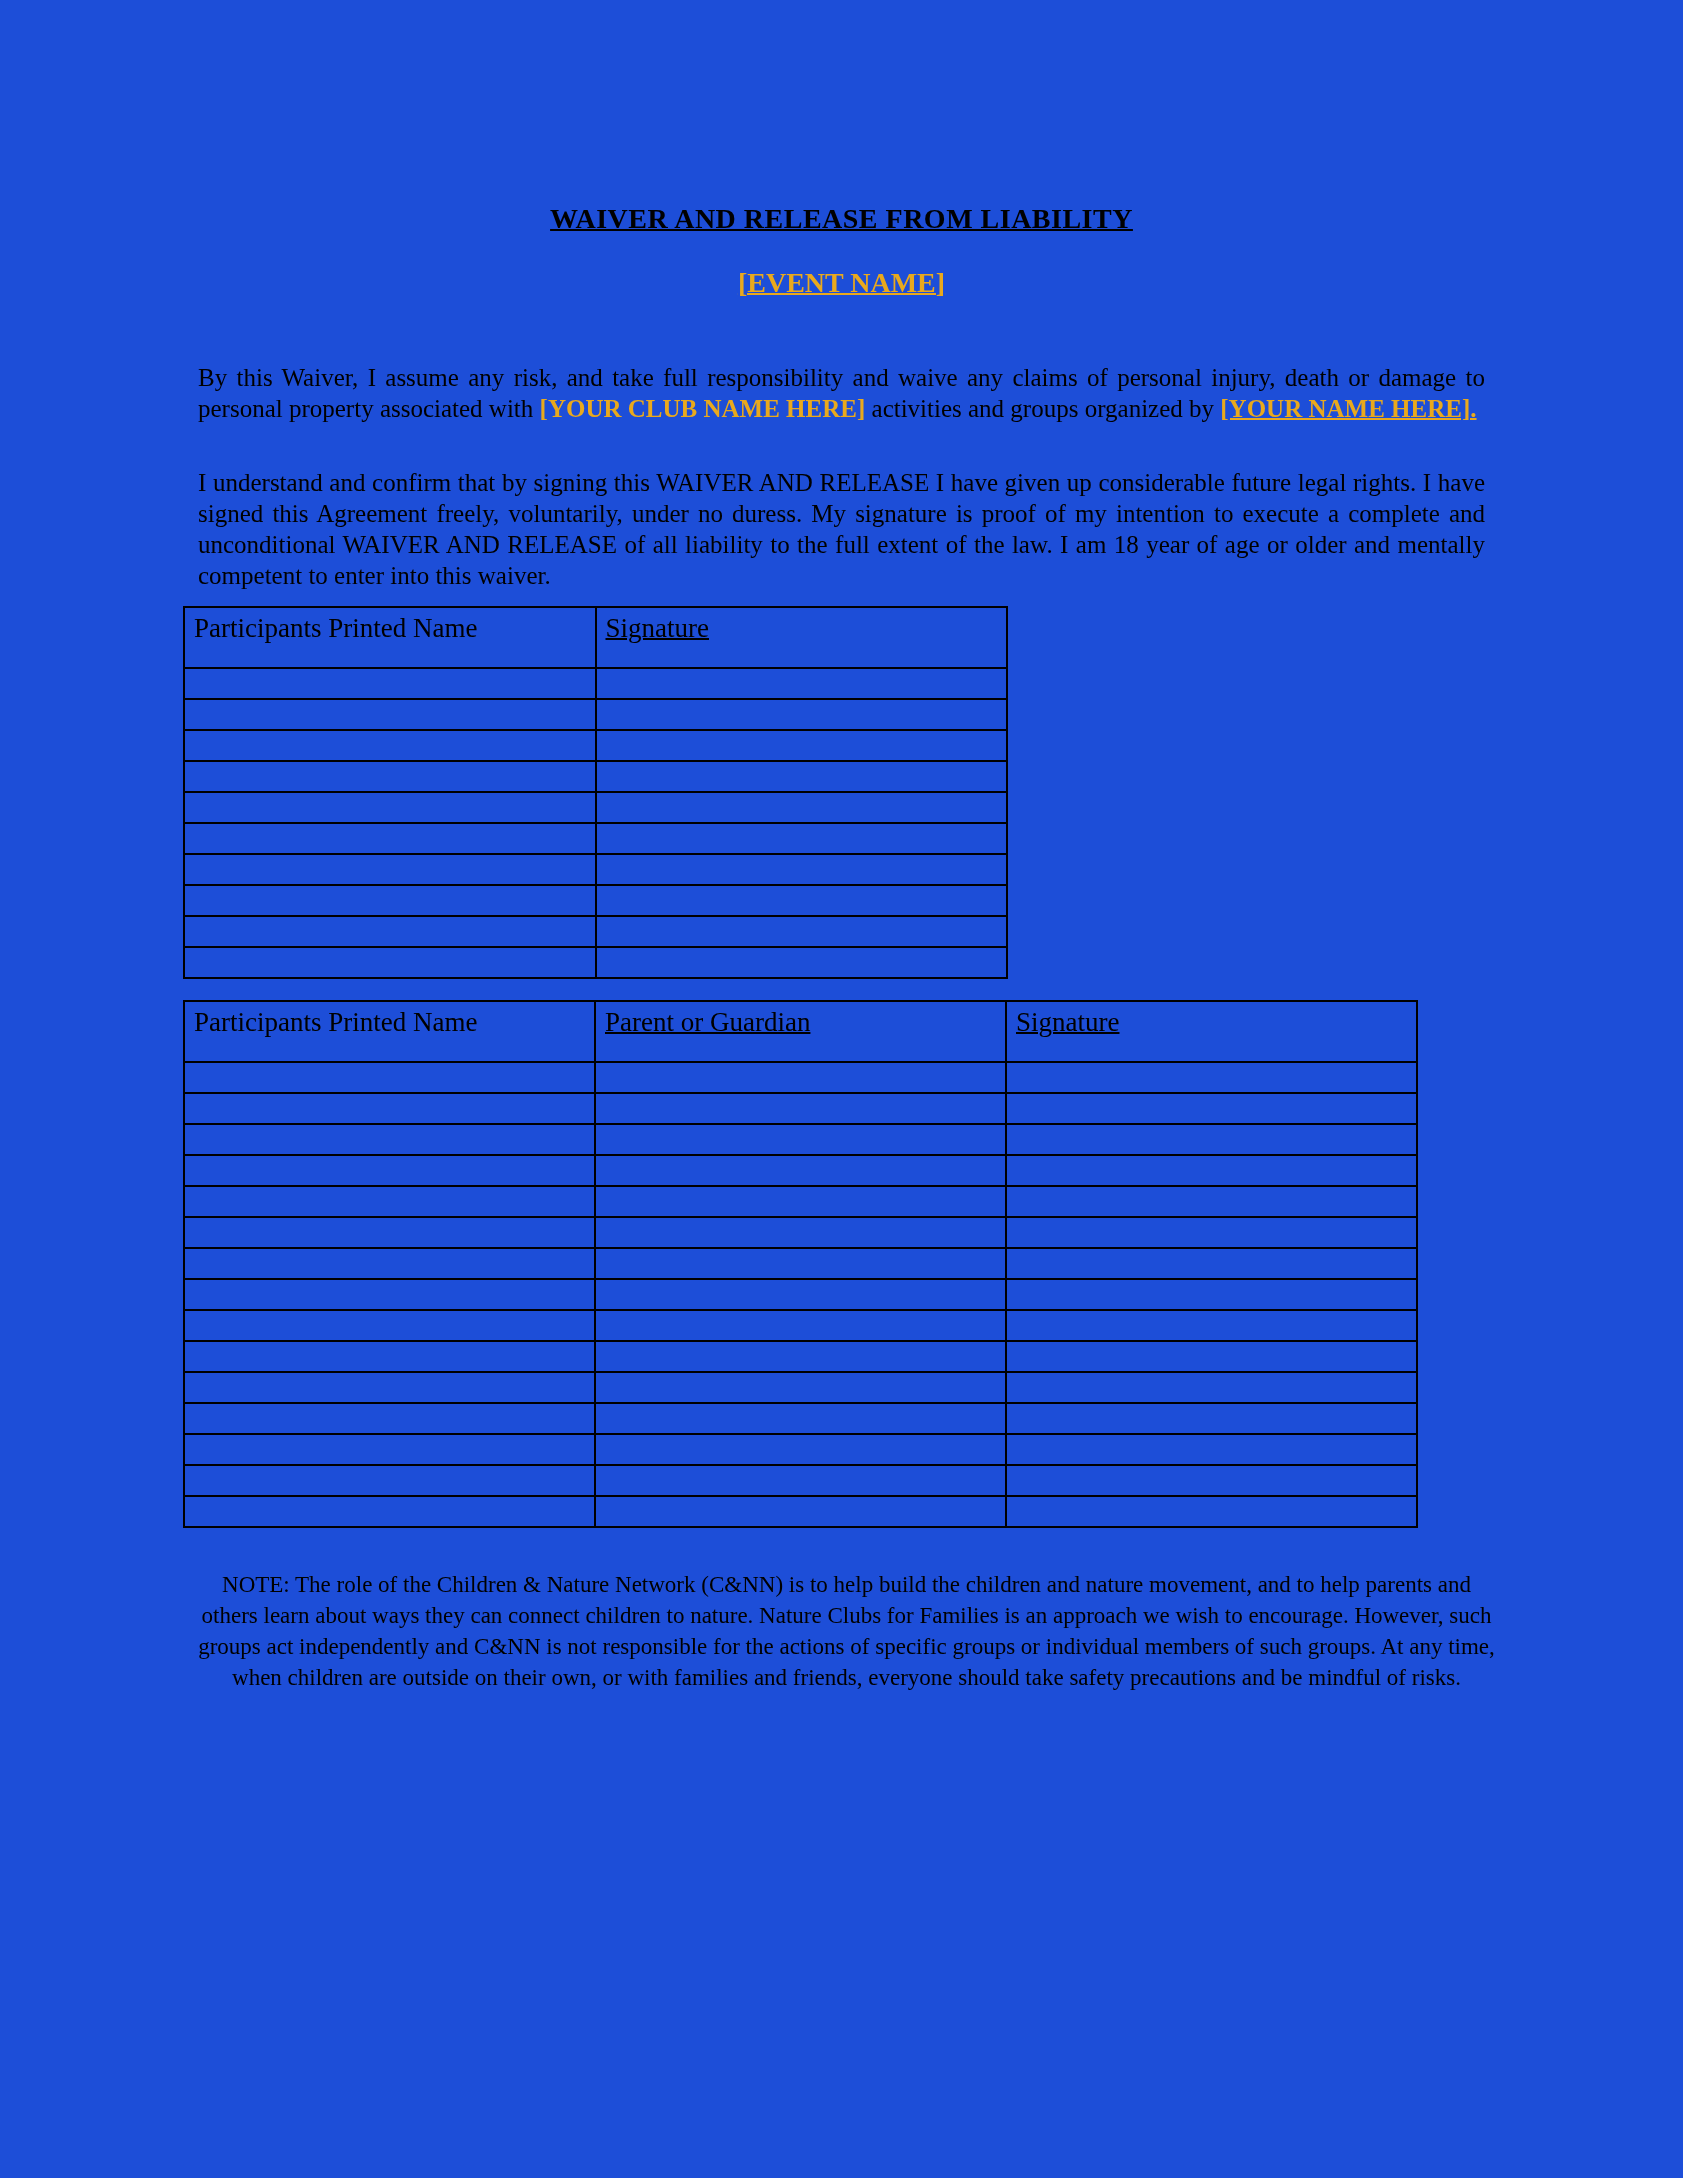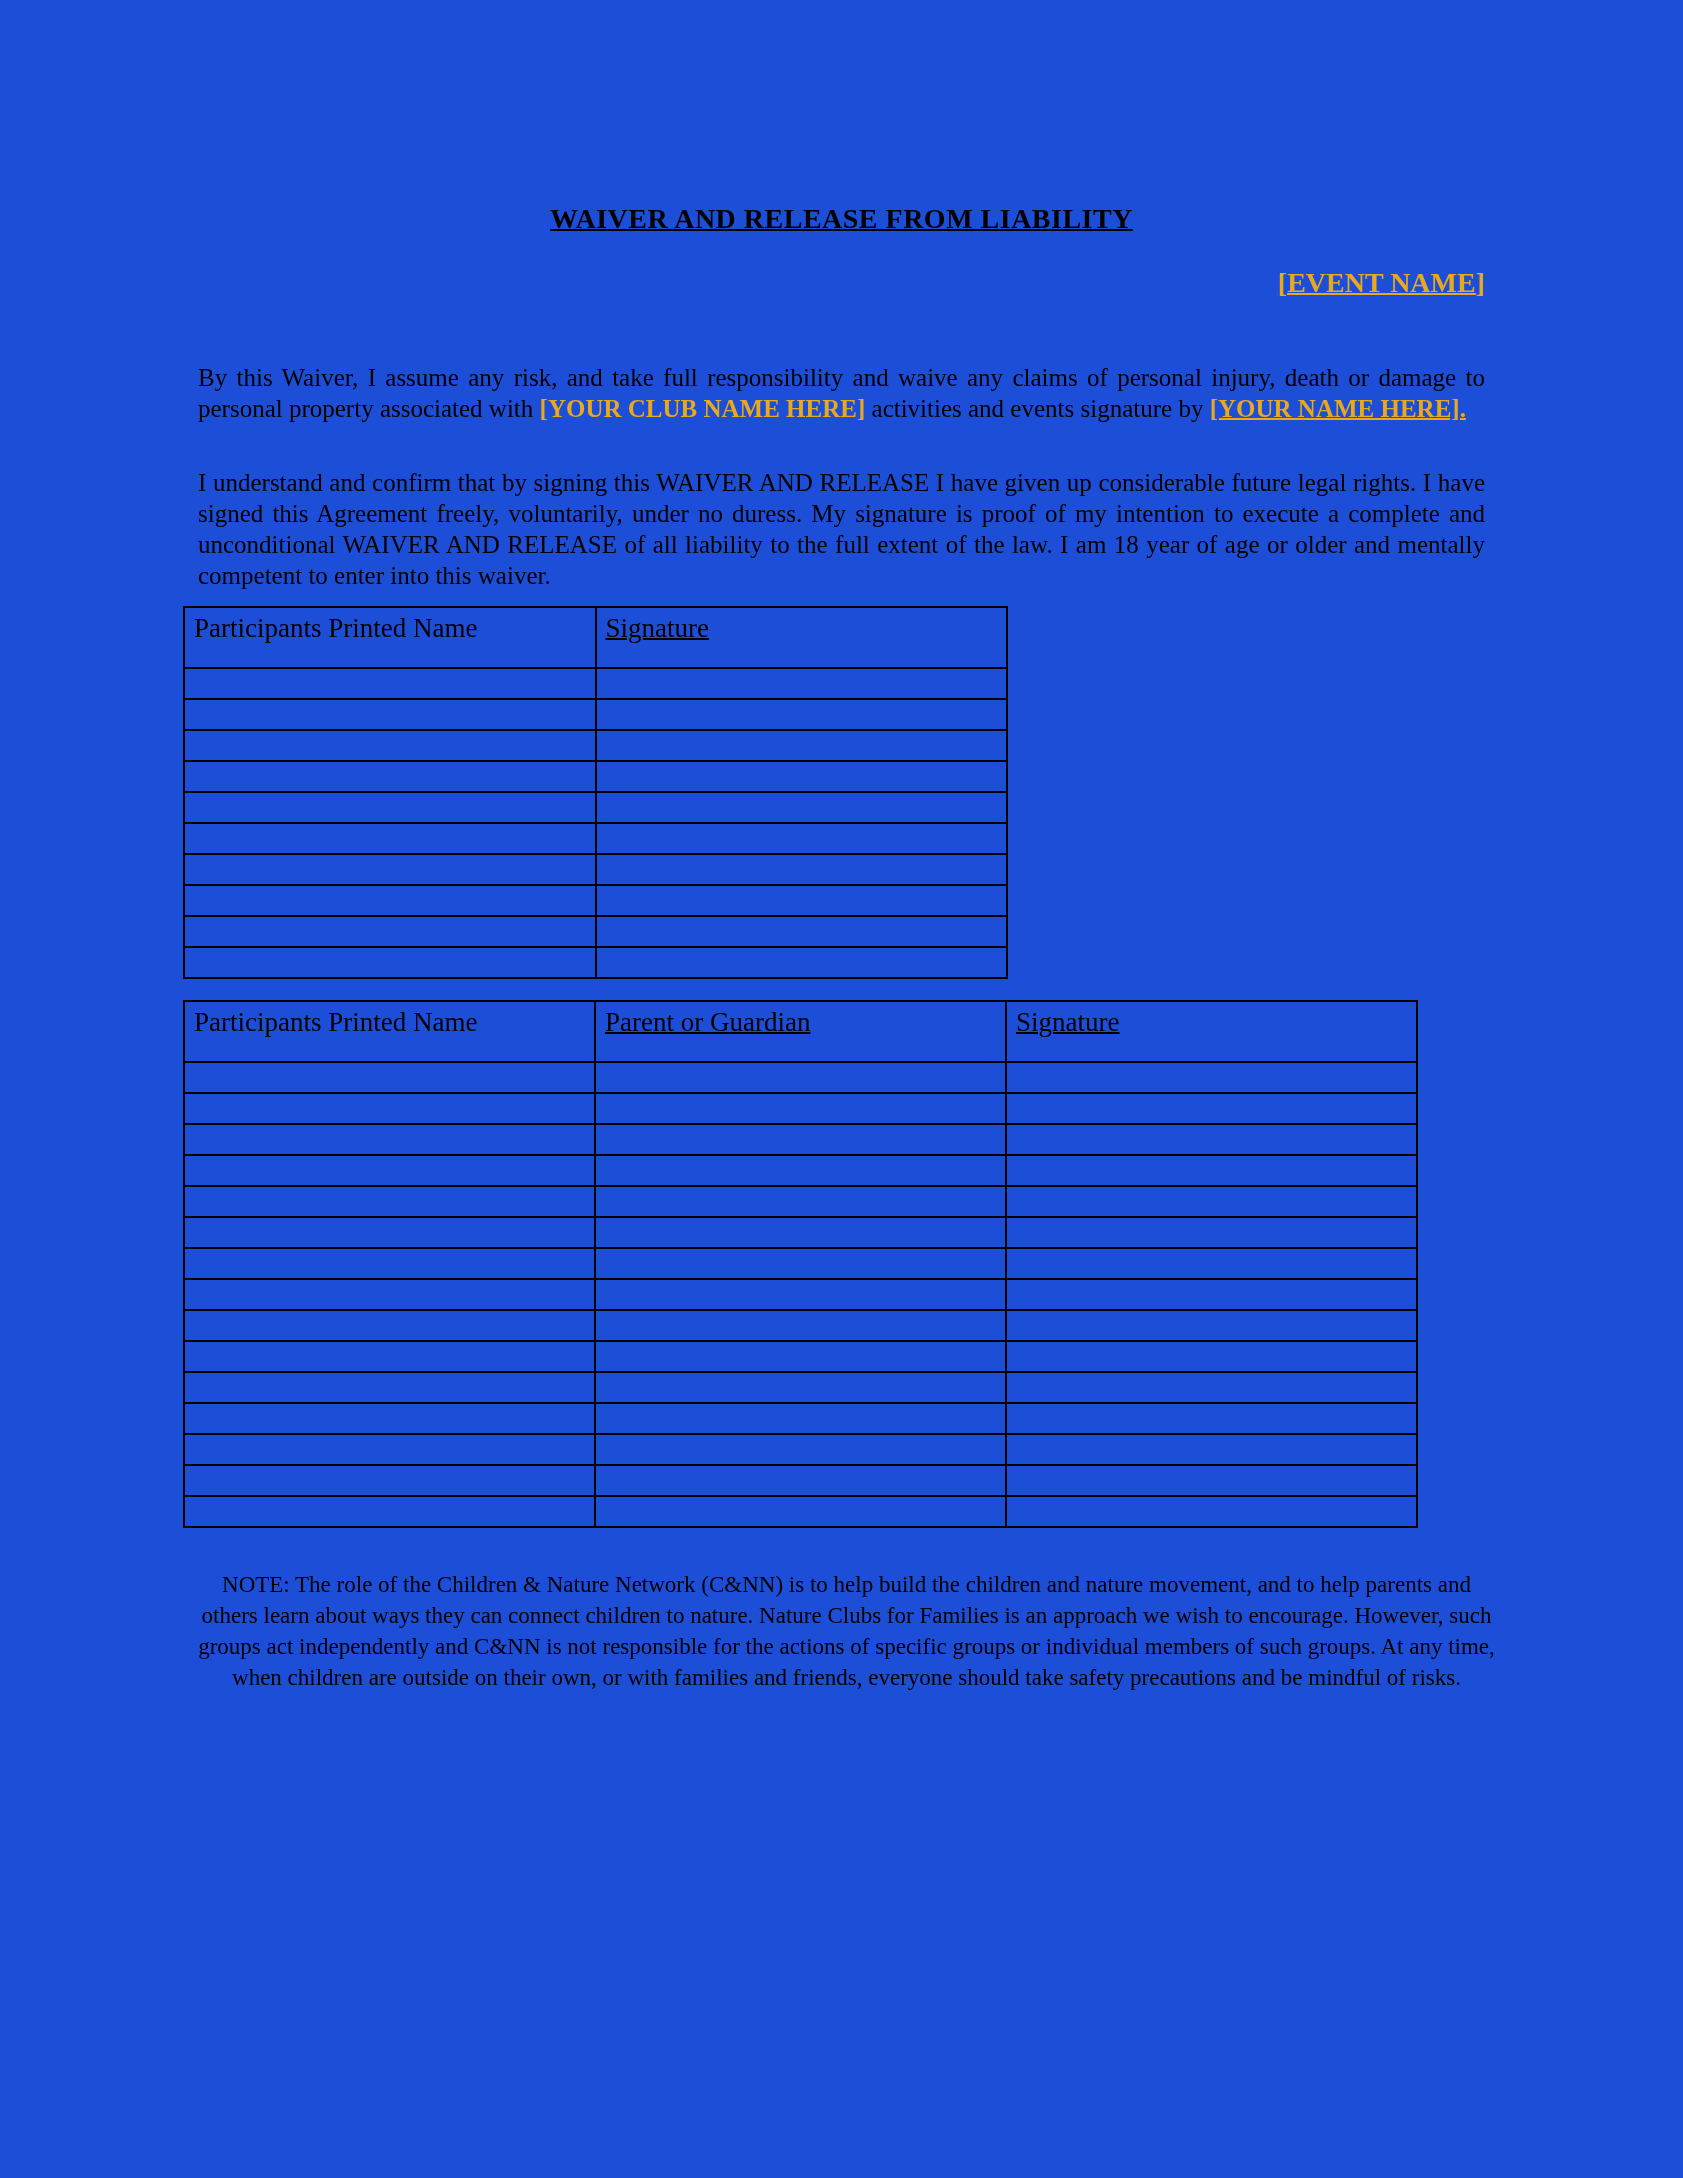--- a/index.html
+++ b/index.html
@@ -24,21 +24,21 @@
   .doc-title {
     text-align: center;
     font-size: 28px;
     font-weight: bold;
     line-height: 36px;
     text-decoration: underline;
     text-decoration-thickness: 2px;
     letter-spacing: 0.5px;
   }
   .event-line {
-    text-align: right;
+    text-align: center;
     font-size: 28px;
     font-weight: bold;
     line-height: 36px;
     color: var(--gold, #E9A91D);
     text-decoration: underline;
     text-decoration-thickness: 2px;
   }
   .event-name { margin-top: 28px; }
   .event-date { margin-top: 29px; }
   .body-par {
@@ -100,21 +100,21 @@
 <body>
 
 <div class="page">
   <div class="content">
 
     <div class="doc-title">WAIVER AND RELEASE FROM LIABILITY</div>
 
     <div class="event-line event-name">[EVENT NAME]</div>
 
 
-    <p class="body-par par-1"><span>By this Waiver, I assume any risk, and take full responsibility and waive any claims of personal injury, death or damage to personal property associated with </span><span class="gold-inline">[YOUR CLUB NAME HERE]</span><span> activities and events signature by </span><span class="gold-inline gold-underline">[YOUR NAME HERE].</span></p>
+    <p class="body-par par-1"><span>By this Waiver, I assume any risk, and take full responsibility and waive any claims of personal injury, death or damage to personal property associated with </span><span class="gold-inline">[YOUR CLUB NAME HERE]</span><span> activities and groups organized by </span><span class="gold-inline gold-underline">[YOUR NAME HERE].</span></p>
 
     <p class="body-par par-2">I understand and confirm that by signing this WAIVER AND RELEASE I have given up considerable future legal rights. I have signed this Agreement freely, voluntarily, under no duress.  My signature is proof of my intention to execute a complete and unconditional WAIVER AND RELEASE of all liability to the full extent of the law.  I am 18 year of age or older and mentally competent to enter into this waiver.</p>
 
     <table class="sig-table adult">
       <thead>
         <tr>
           <th><span>Participants Printed Name</span></th>
           <th><span class="hdr-underline">Signature</span></th>
         </tr>
       </thead>

